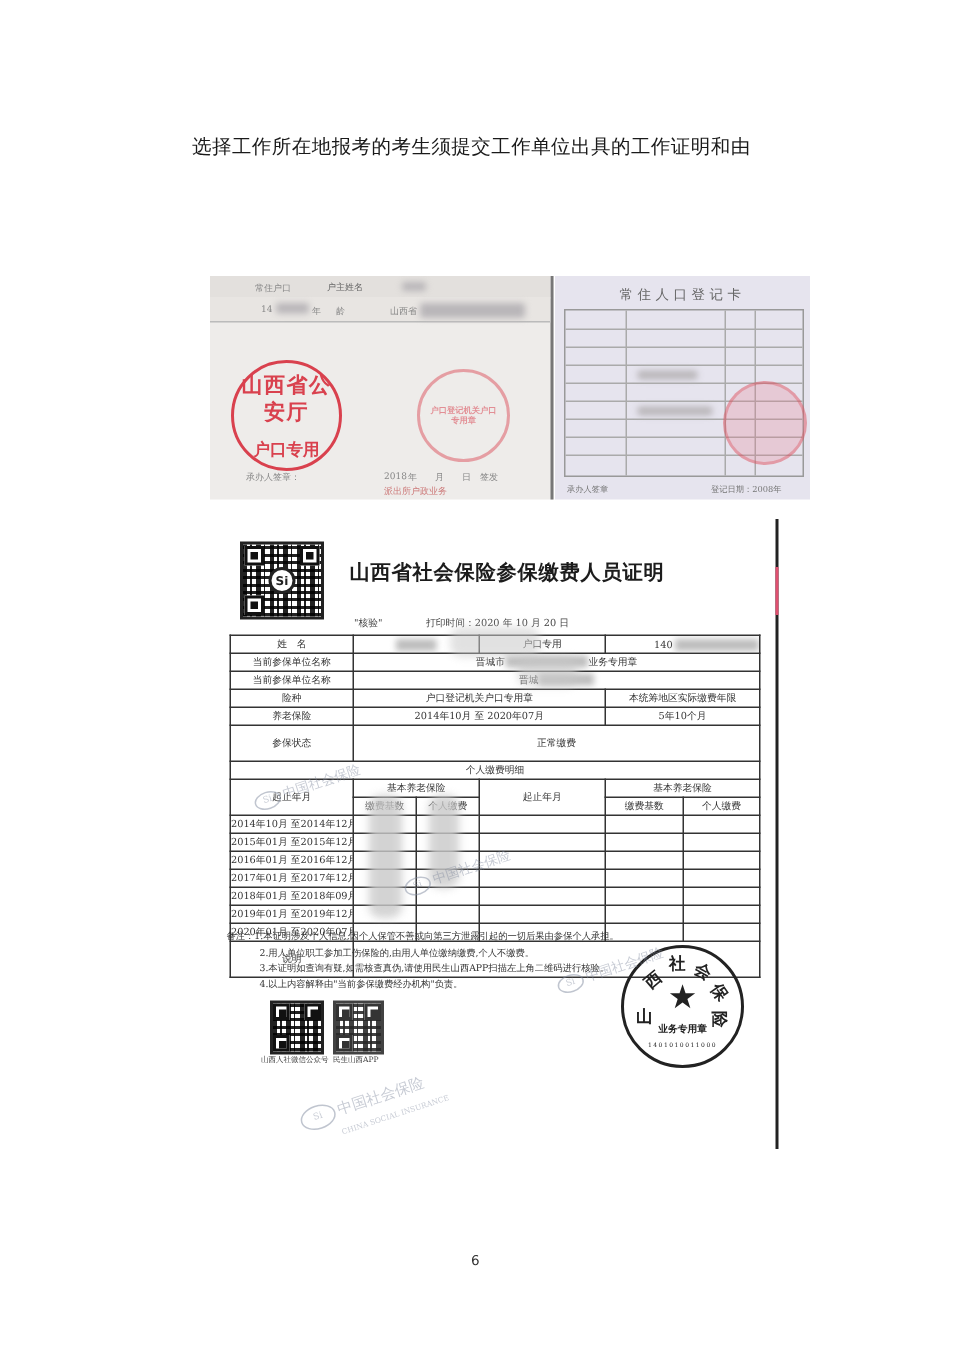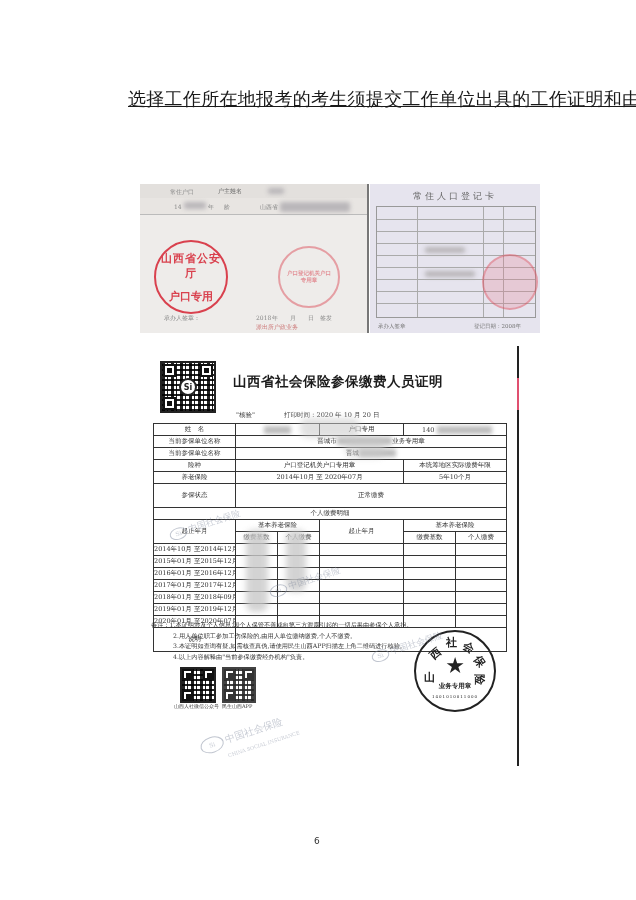--- a/index.html
+++ b/index.html
@@ -2,21 +2,21 @@
 <html><head>
 <meta charset="utf-8">
 <style>
   html, body { margin: 0; padding: 0; }
   body {
     width: 636px; height: 900px; background: #ffffff; position: relative; overflow: hidden;
     font-family: "DejaVu Serif", "Liberation Serif", serif; color: #222;
   }
   .intro {
     position: absolute; left: 128px; top: 82px; width: 410px;
-    font-size: 18px; line-height: 33px; color: #1a1a1a; letter-spacing: 0.3px; text-decoration: underline;
+    font-size: 13px; line-height: 33px; color: #1a1a1a; letter-spacing: 0.3px;
   }
   .intro p { margin: 0; white-space: nowrap; }
 
   .photo { position: absolute; top: 184px; height: 149px; overflow: hidden; }
   .photo-left { left: 140px; width: 227px; background: #eeecea; border-right: 2px solid #777; }
   .photo-right { left: 370px; width: 170px; background: #e6e4ee; }
 
   .pl-row1 { position: absolute; left: 0; top: 0; width: 100%; height: 14px; border-bottom: 1px solid #bbb; background: #e3e0dd; }
   .pl-row2 { position: absolute; left: 0; top: 14px; width: 100%; height: 16px; border-bottom: 1px solid #bbb; background: #e8e5e2; }
   .pl-cell { position: absolute; font-size: 6px; color: #888; }
@@ -89,21 +89,21 @@
   </div>
   <div class="pl-row2">
     <span class="pl-cell" style="left:34px;top:5px">14</span>
     <span class="blur-box" style="left:44px;top:4px;width:22px;height:7px"></span>
     <span class="pl-cell" style="left:68px;top:5px">年</span>
     <span class="pl-cell" style="left:84px;top:5px">龄</span>
     <span class="pl-cell" style="left:120px;top:5px">山西省</span>
     <span class="blur-box" style="left:140px;top:4px;width:70px;height:10px"></span>
   </div>
   <div class="seal" style="left:14px;top:56px;width:70px;height:70px;flex-direction:column;font-size:8px;">
-    <span style="font-size:11px;letter-spacing:1px">山西省公安厅</span>
+    <span style="font-size:14px;letter-spacing:1px">山西省公安厅</span>
     <span style="font-size:11px;margin-top:8px">户口专用</span>
   </div>
   <div class="seal seal-faint" style="left:138px;top:62px;width:62px;height:62px;font-size:5.5px;padding:6px;box-sizing:border-box;">户口登记机关户口专用章</div>
   <span class="pl-foot" style="left:24px;top:130px">承办人签章：</span>
   <span class="pl-foot" style="left:116px;top:130px">2018</span>
   <span class="pl-foot" style="left:132px;top:130px">年　　月　　日　签发</span>
   <span class="pl-foot" style="left:116px;top:139px;color:#c77">派出所户政业务</span>
 </div>
 
 <div class="photo photo-right">
@@ -149,21 +149,21 @@
       <col style="width:42px">
       <col style="width:84px">
       <col style="width:52px">
       <col style="width:51px">
   </colgroup>
   <tbody>
       <tr>
     <td>姓　名</td>
     <td colspan="2"><span class="blurred">XXXXXX</span></td>
     <td>户口专用</td>
-    <td colspan="2" style="text-align:center;padding-left:4px"><span>140</span> <span class="blurred">XXXXXXXXXXXX</span></td>
+    <td colspan="2" style="text-align:right;padding-left:4px"><span>140</span> <span class="blurred">XXXXXXXXXXXX</span></td>
   </tr>
   <tr>
     <td>当前参保单位名称</td>
     <td colspan="5"><span>晋城市</span><span class="blurred">XXXXXXXXXXXX</span><span>业务专用章</span></td>
   </tr>
   <tr>
     <td>当前参保单位名称</td>
     <td colspan="5"><span>晋城</span><span class="blurred">XXXXXXXX</span></td>
   </tr>
   <tr>

